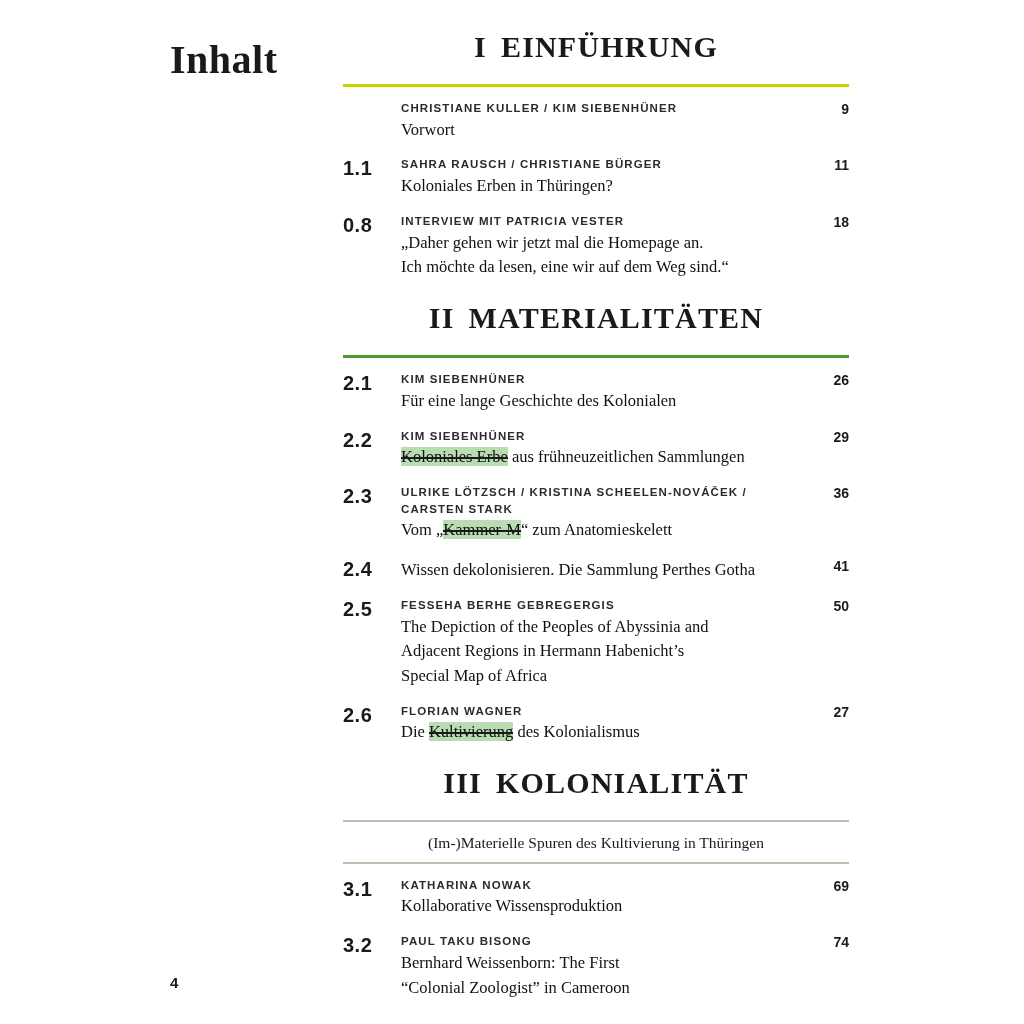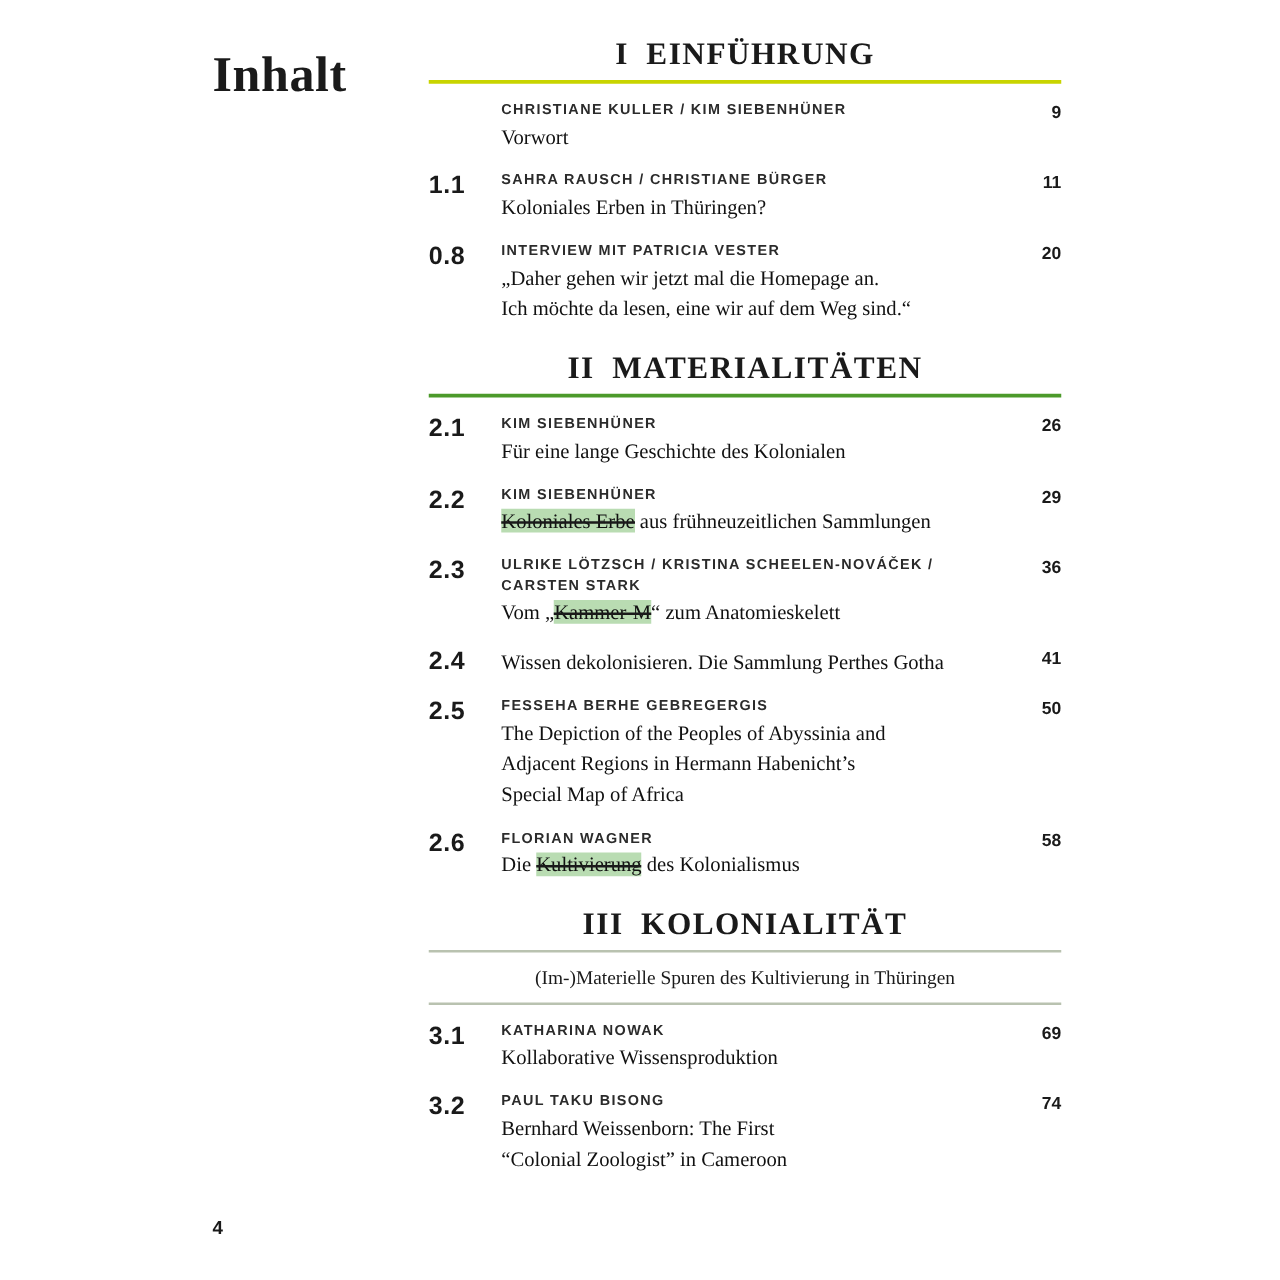--- a/index.html
+++ b/index.html
@@ -36,24 +36,24 @@
     left: 343px;
     top: 30px;
     width: 506px;
   }
 
   
   .section-head {
     text-align: center;
     font-family: "Liberation Serif", serif;
     font-weight: bold;
-    font-size: 25px;
+    font-size: 30px;
     letter-spacing: 1.2px;
     color: #1a1a1a;
-    padding-bottom: 6px;
+    padding-bottom: 20px;
   }
   .section-head .numeral {
     margin-right: 14px;
   }
   .section-rule {
     height: 3px;
     width: 100%;
     background: #c8d400;
   }
   .section-rule.green {
@@ -181,21 +181,21 @@
         <div class="entry-page">11</div>
       </div>
 
       <div class="entry">
         <div class="entry-num">0.8</div>
         <div class="entry-body">
           <div class="entry-authors">INTERVIEW MIT PATRICIA VESTER</div>
           <div class="entry-title">„Daher gehen wir jetzt mal die Homepage an.</div>
           <div class="entry-title">Ich möchte da lesen, eine wir auf dem Weg sind.“</div>
         </div>
-        <div class="entry-page">20</div>
+        <div class="entry-page">18</div>
       </div>
     </div>
 
     <div class="spacer-lg"></div>
 
     <div>
       <div class="section-head">
         <span class="numeral">II</span><span>MATERIALITÄTEN</span>
       </div>
       <div class="section-rule green"></div>
@@ -245,21 +245,21 @@
         </div>
         <div class="entry-page">50</div>
       </div>
 
       <div class="entry">
         <div class="entry-num">2.6</div>
         <div class="entry-body">
           <div class="entry-authors">FLORIAN WAGNER</div>
           <div class="entry-title"><span>Die </span><span class="hl-strike">Kultivierung</span><span> des Kolonialismus</span></div>
         </div>
-        <div class="entry-page">58</div>
+        <div class="entry-page">27</div>
       </div>
     </div>
 
     <div class="spacer-lg"></div>
 
     <div>
       <div class="section-head">
         <span class="numeral">III</span><span>KOLONIALITÄT</span>
       </div>
       <div class="section-rule grey"></div>

